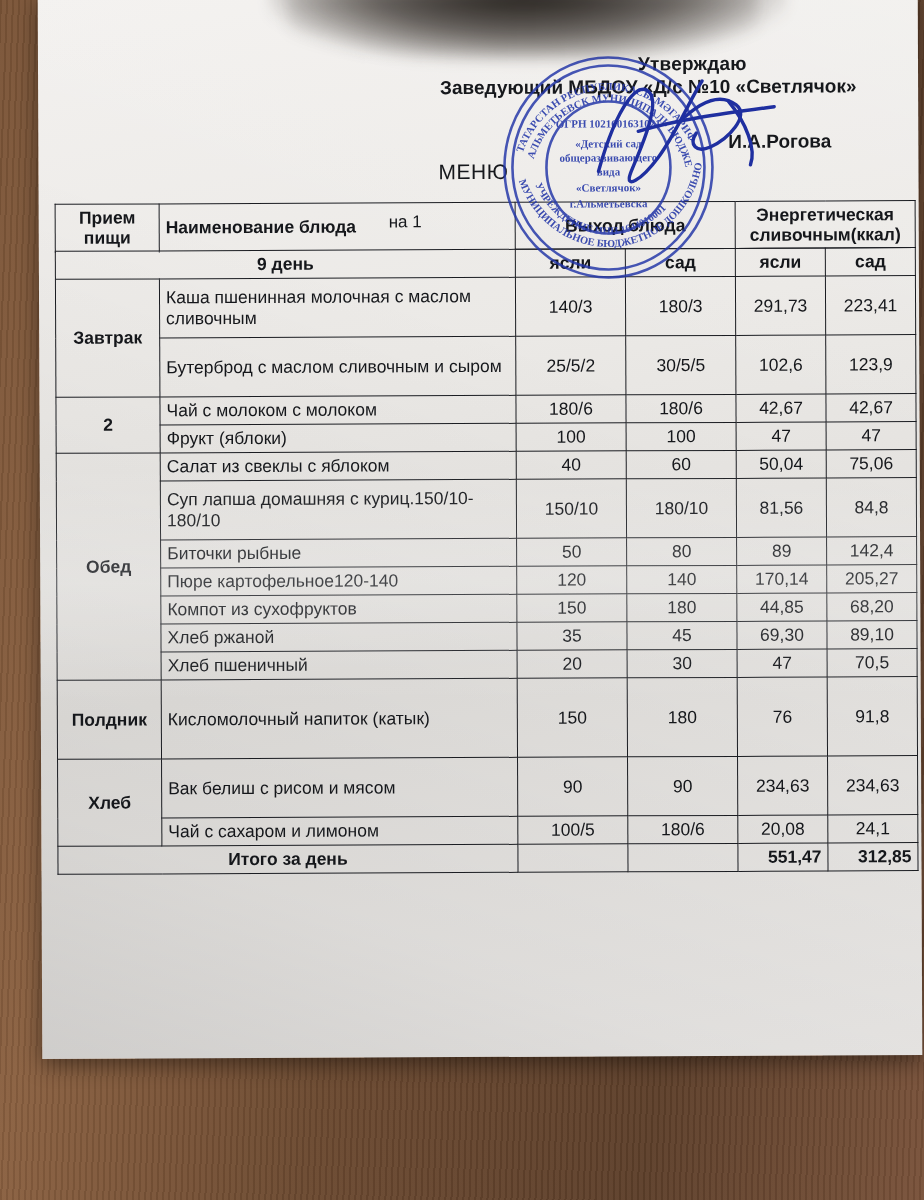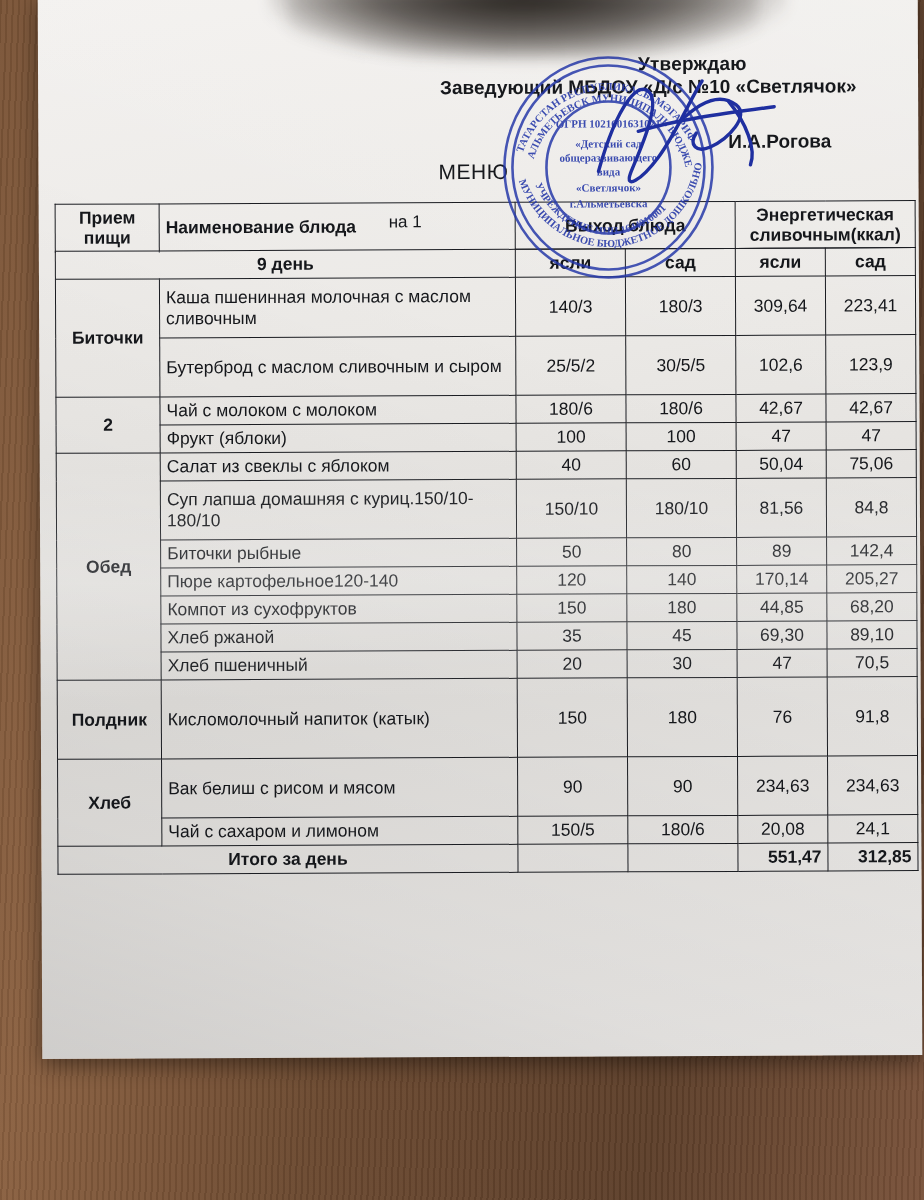--- a/index.html
+++ b/index.html
@@ -310,25 +310,25 @@
 
         <tr class="day-row">
           <td colspan="2">9 день</td>
           <td class="num">ясли</td>
           <td class="num">сад</td>
           <td class="num">ясли</td>
           <td class="num">сад</td>
         </tr>
 
         <tr>
-          <td class="meal-cell" rowspan="2">Биточки</td>
+          <td class="meal-cell" rowspan="2">Завтрак</td>
           <td class="dish tall">Каша пшенинная молочная с маслом сливочным</td>
           <td class="num mid-bottom">140/3</td>
           <td class="num mid-bottom">180/3</td>
-          <td class="num mid-bottom">309,64</td>
+          <td class="num mid-bottom">291,73</td>
           <td class="num mid-bottom">223,41</td>
         </tr>
         <tr>
           <td class="dish tall">Бутерброд с маслом сливочным и сыром</td>
           <td class="num mid-bottom">25/5/2</td>
           <td class="num mid-bottom">30/5/5</td>
           <td class="num mid-bottom">102,6</td>
           <td class="num mid-bottom">123,9</td>
         </tr>
         <tr>
@@ -410,21 +410,21 @@
         <tr>
           <td class="meal-cell" rowspan="2">Хлеб</td>
           <td class="dish tall top-dish">Вак белиш с рисом и мясом</td>
           <td class="num mid-bottom">90</td>
           <td class="num mid-bottom">90</td>
           <td class="num mid-bottom">234,63</td>
           <td class="num mid-bottom">234,63</td>
         </tr>
         <tr>
           <td class="dish">Чай с сахаром и лимоном</td>
-          <td class="num">150/5</td>
+          <td class="num">100/5</td>
           <td class="num">180/6</td>
           <td class="num">20,08</td>
           <td class="num">24,1</td>
         </tr>
 
         <tr>
           <td class="total-label" colspan="2">Итого за день</td>
           <td class="num"></td>
           <td class="num"></td>
           <td class="total-num">551,47</td>

